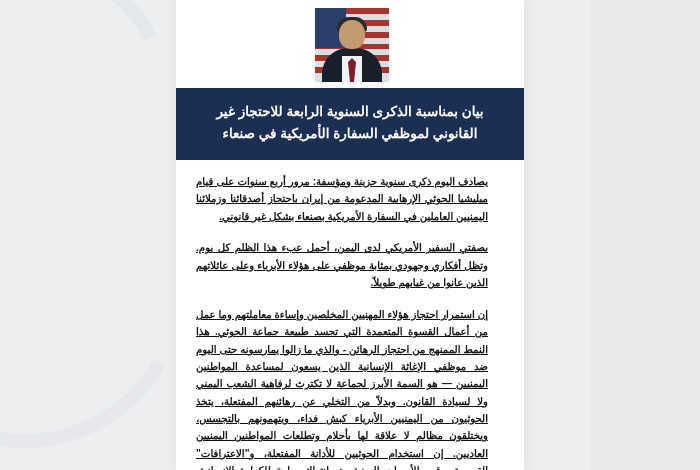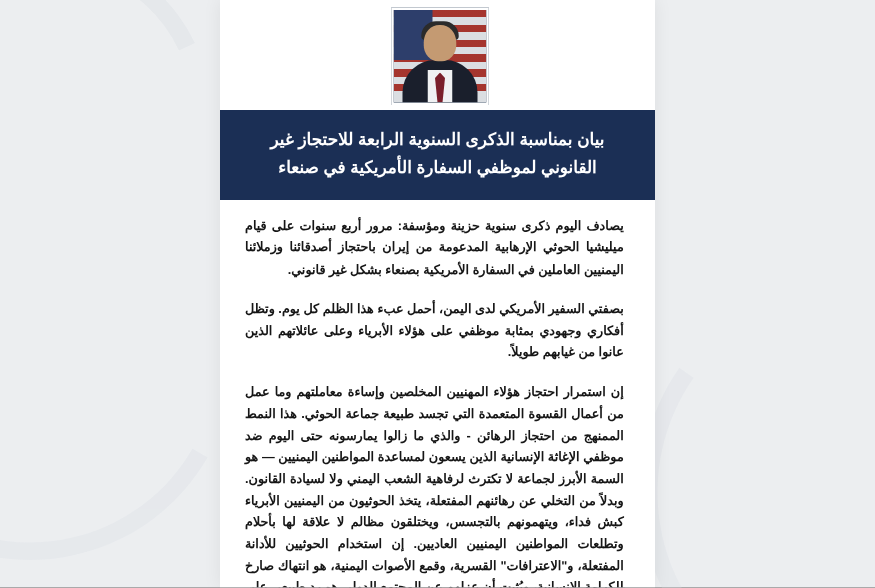--- a/index.html
+++ b/index.html
@@ -9,23 +9,23 @@
   body {
     width: 700px;
     height: 470px;
     overflow: hidden;
     background: #e9eaec;
     font-family: "Liberation Sans", sans-serif;
   }
 
   .page {
     position: relative;
-    width: 700px;
+    width: 591px;
     height: 470px;
-    background: #737373;
+    background: #a16207;
     overflow: hidden;
   }
 
   
   .bg-deco {
     position: absolute;
     top: 0;
     bottom: 0;
     width: 200px;
     background: #eceef0;
@@ -217,25 +217,26 @@
   }
 
   
   .doc-body {
     direction: rtl;
     text-align: justify;
     padding: 13px 20px 16px 20px;
     color: #1c1c1c;
   }
   .doc-body p {
-    margin: 0 5px 14px 0;
+    margin: 0 16px 14px 0;
     font-size: 10.2px;
     line-height: 1.72;
     font-weight: bold;
     color: #161616;
+    text-decoration: underline;
   }
   .doc-body p:last-child {
     margin-bottom: 0;
   }
   .doc-body p.tight {
     line-height: 1.70;
   }
 </style>
 </head>
 <body>

